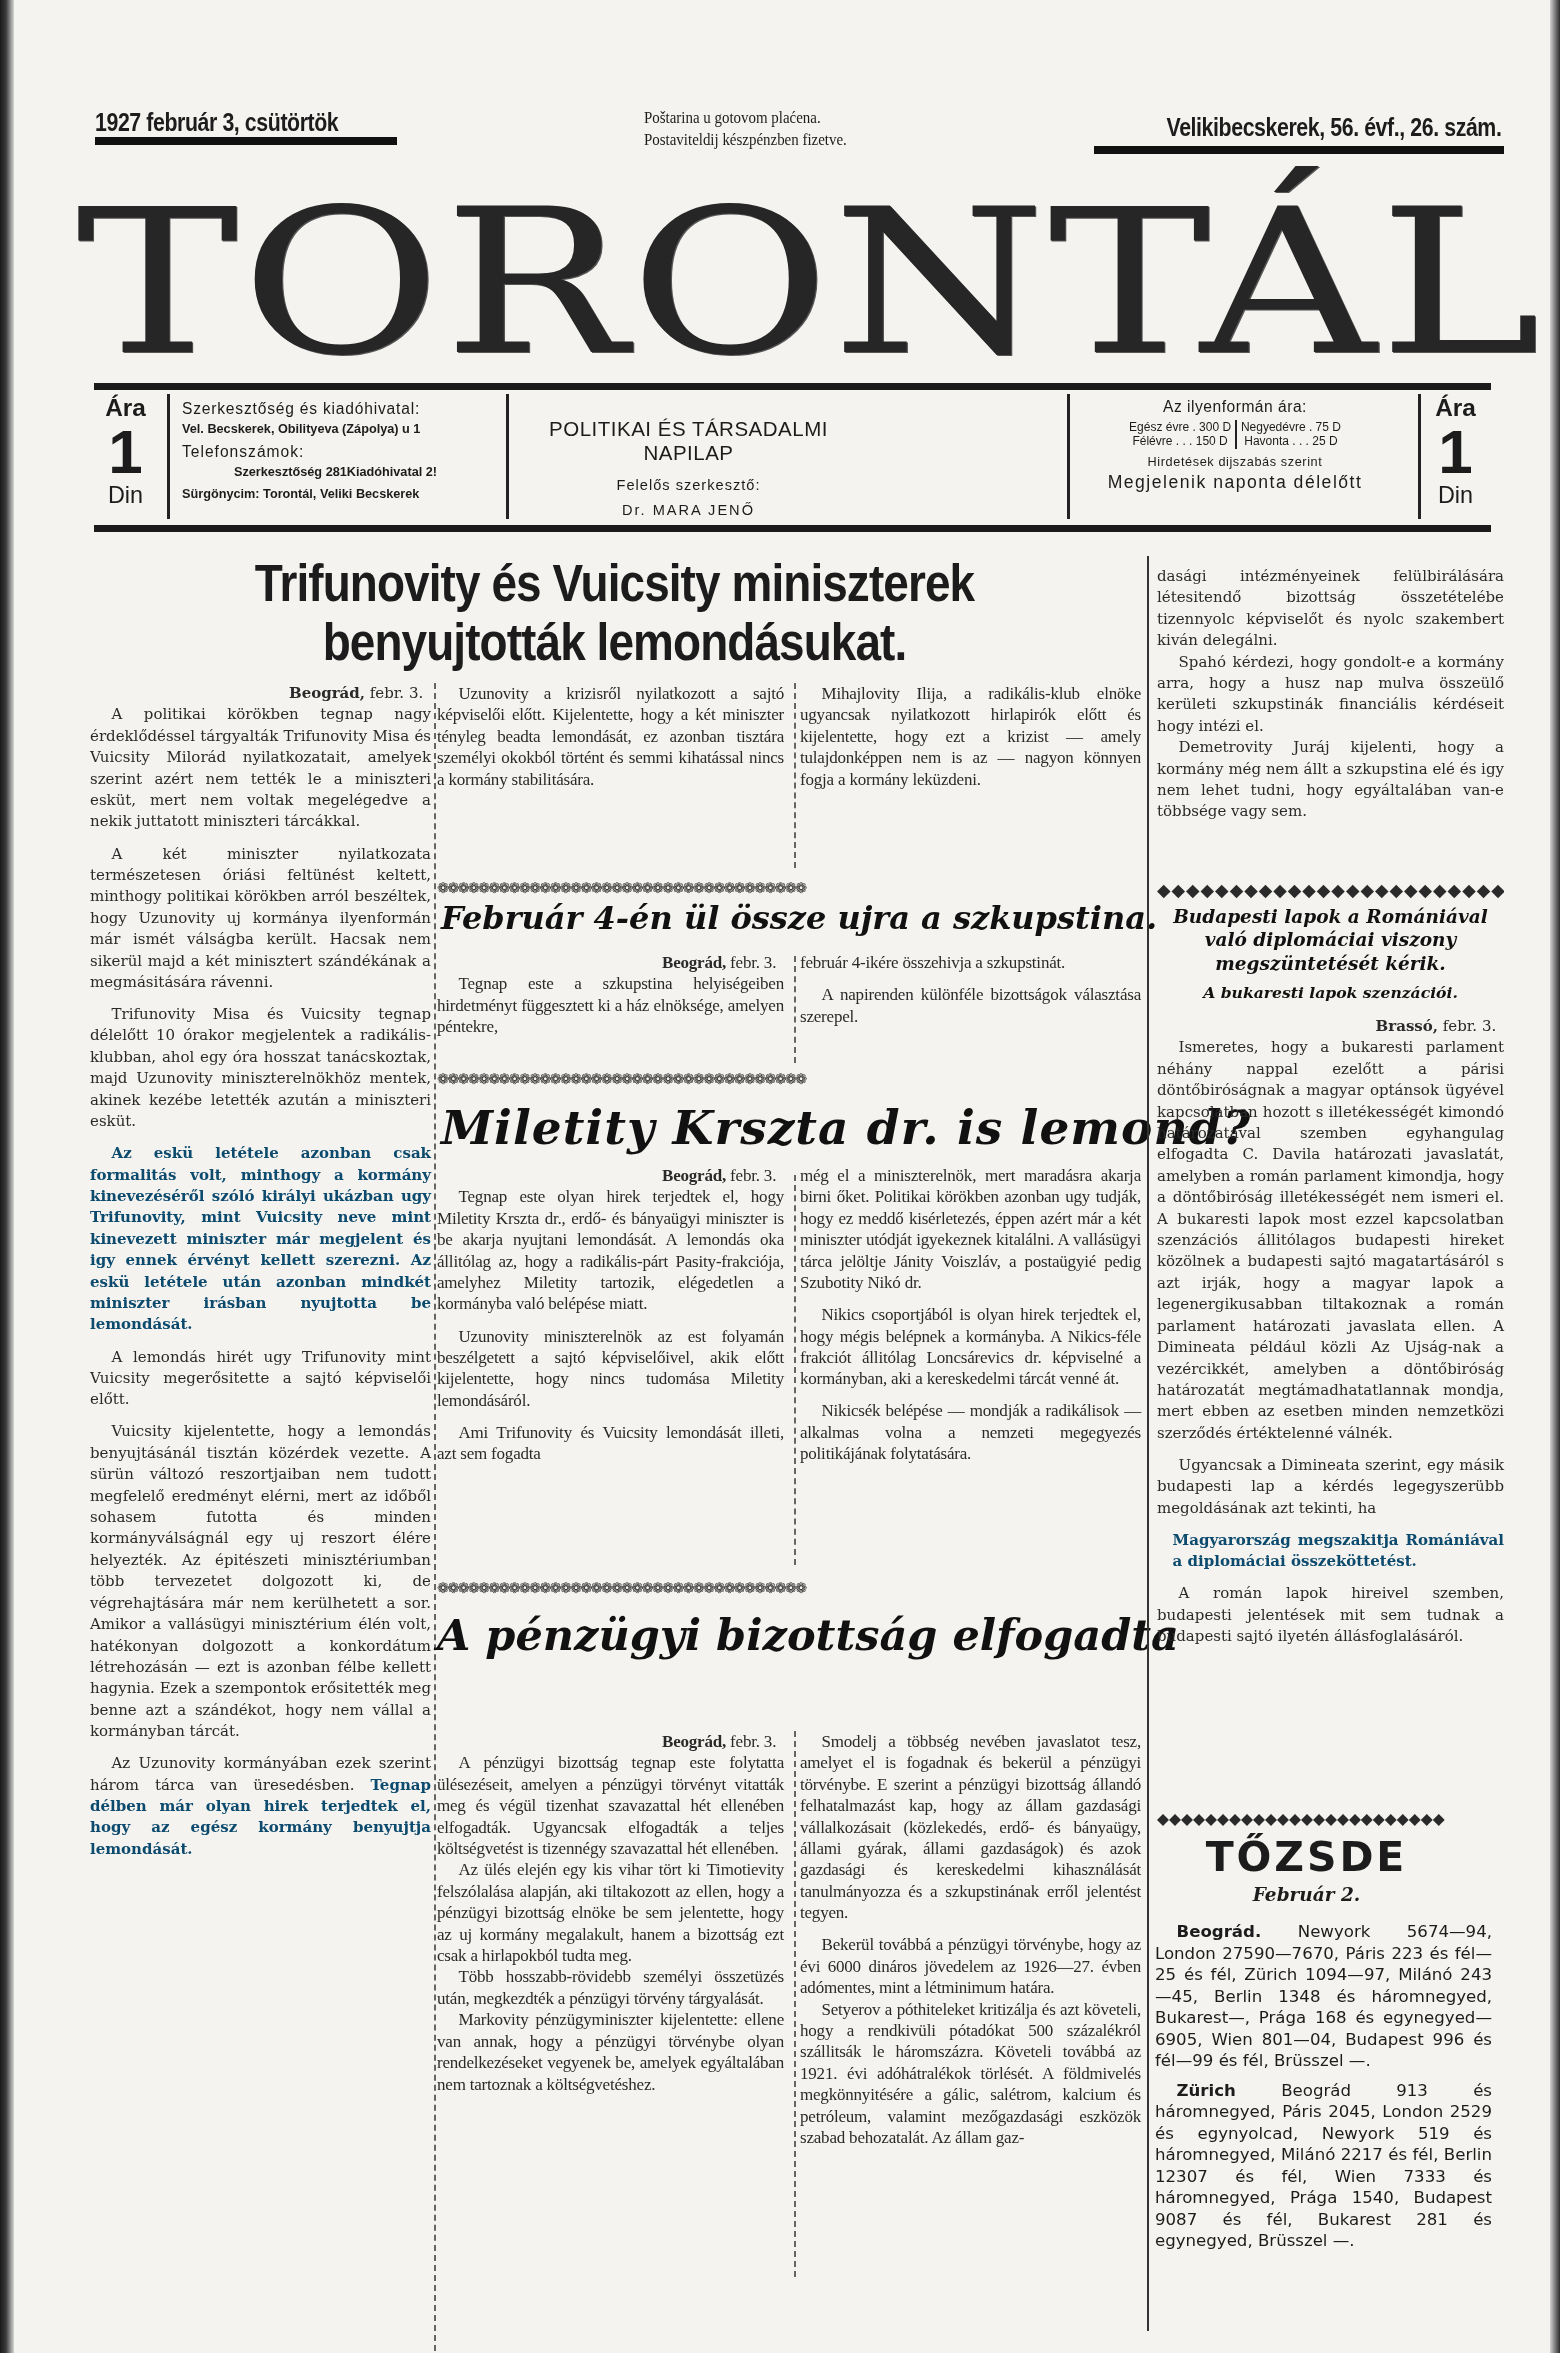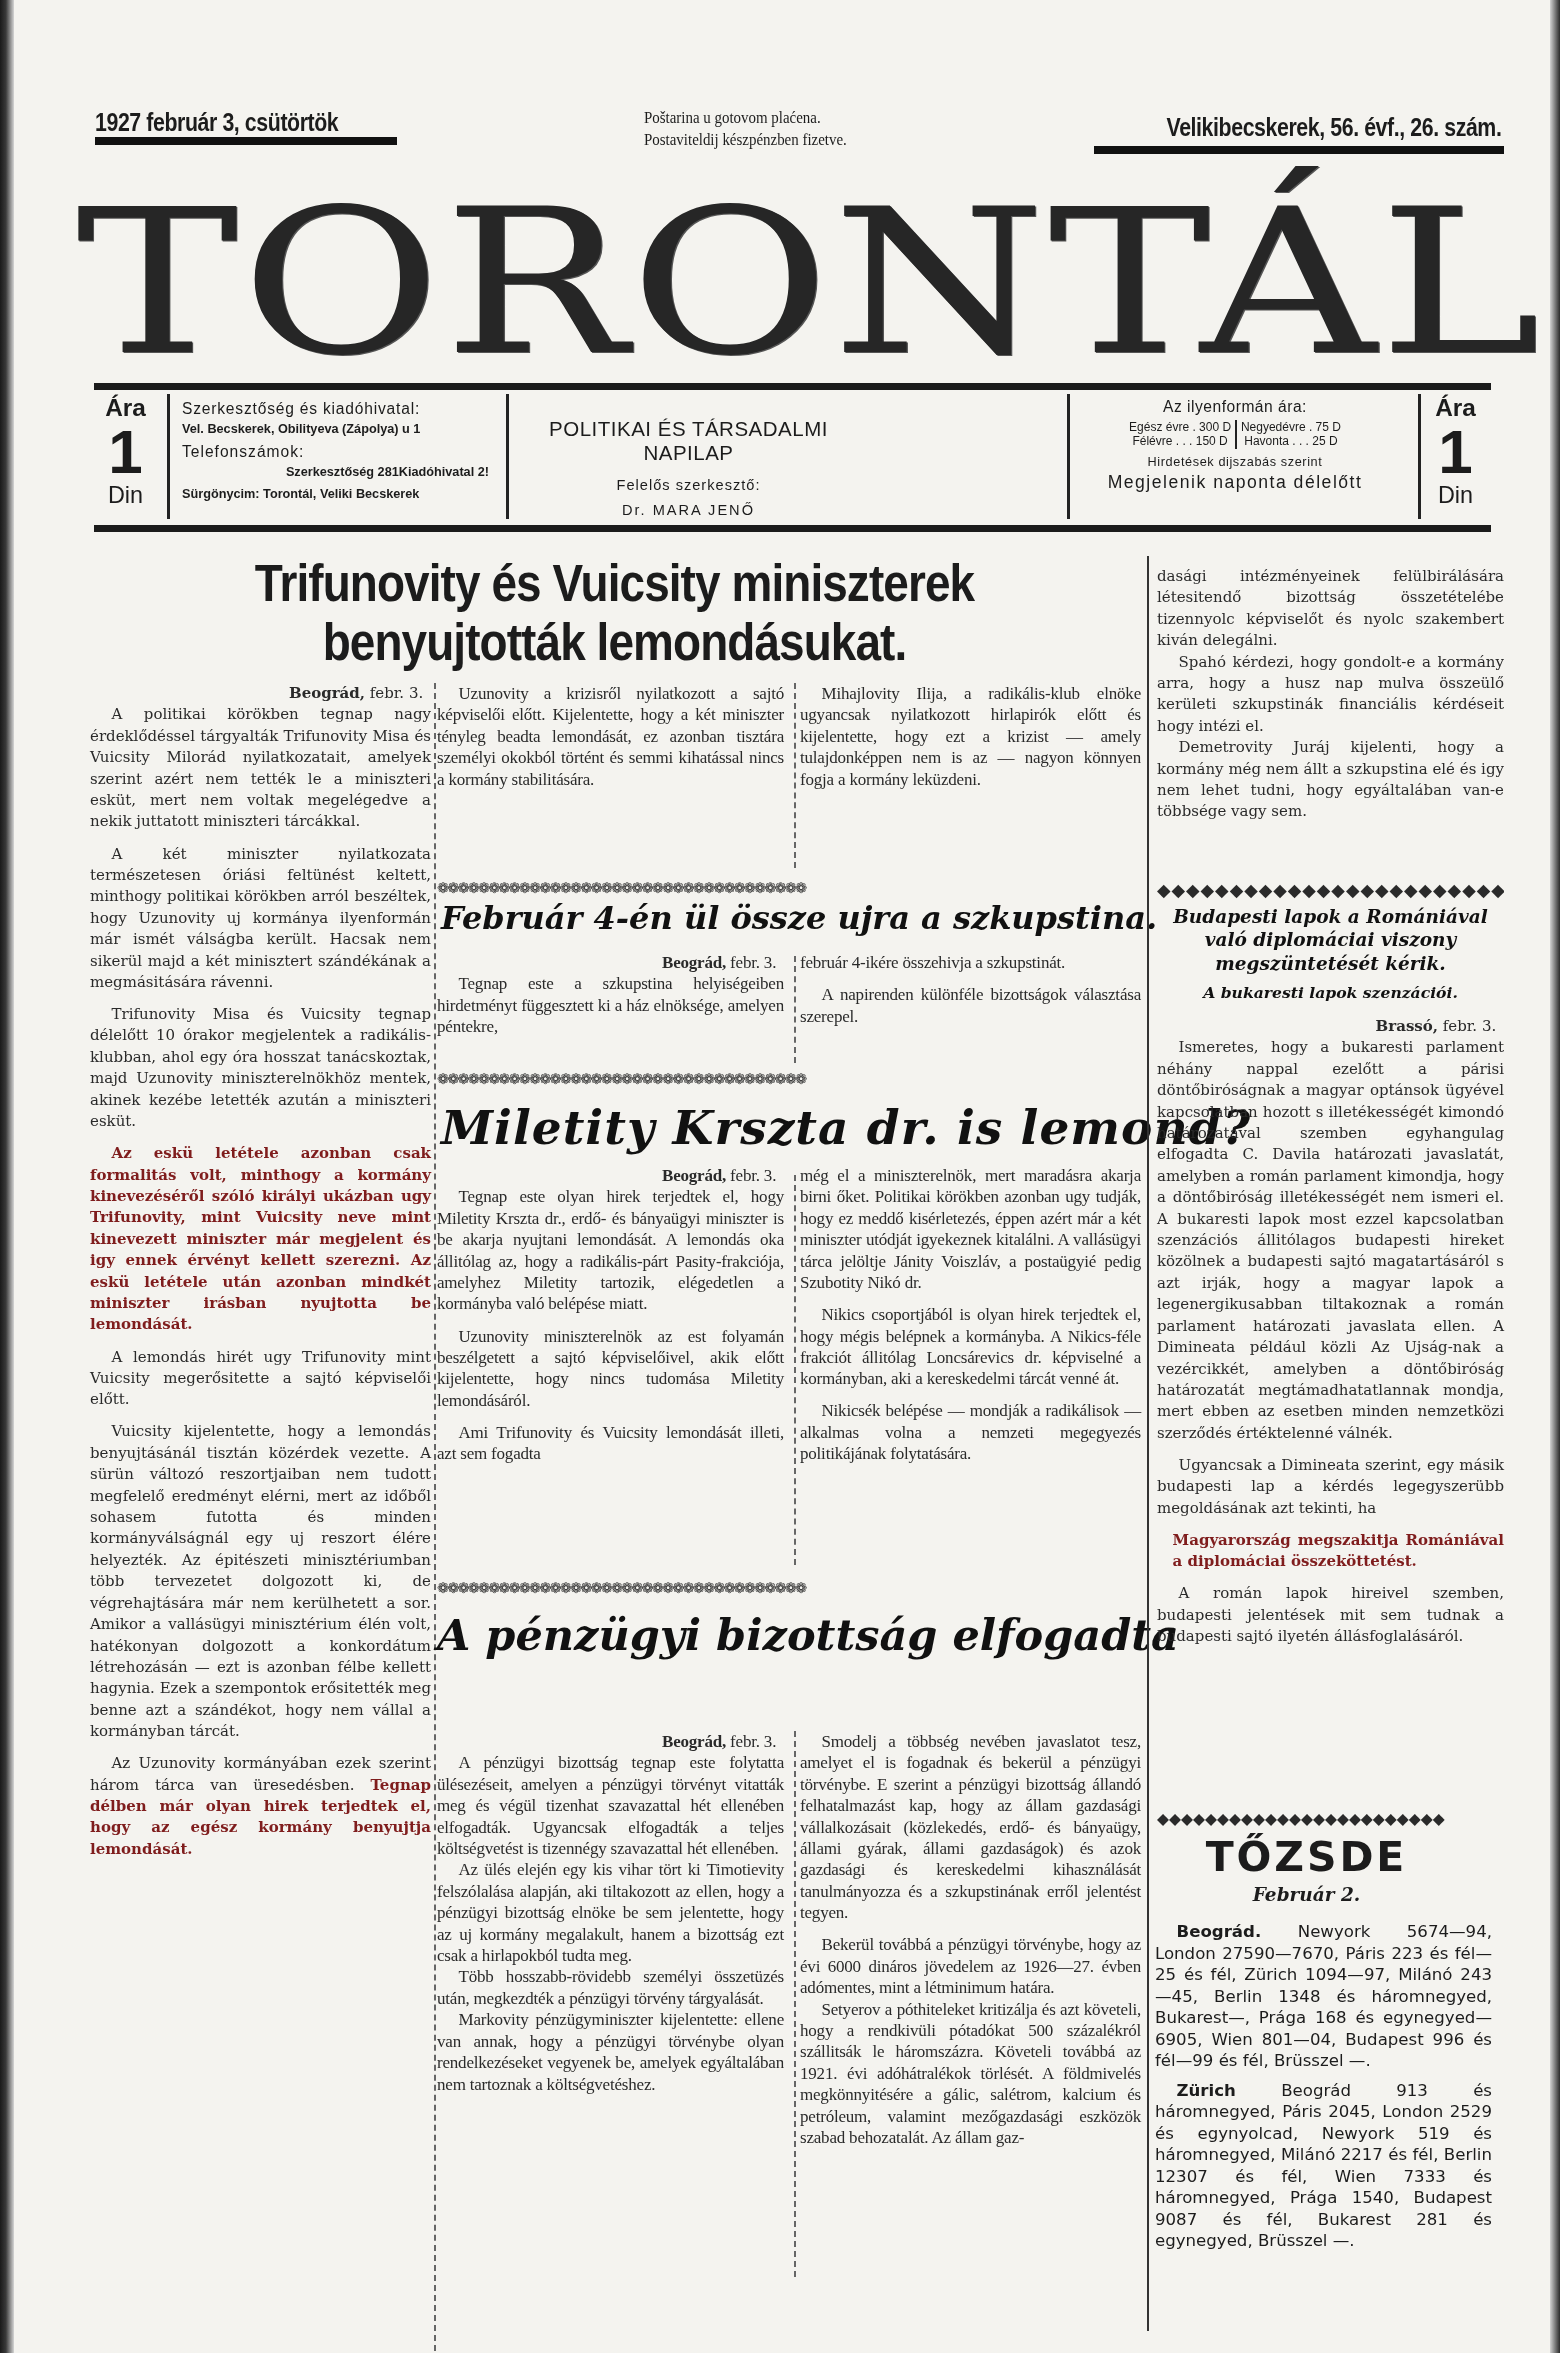--- a/index.html
+++ b/index.html
@@ -30,40 +30,40 @@
   .infobar { position: absolute; left: 94px; top: 388px; width: 1397px; height: 137px; }
   .price-box { position: absolute; top: 3.9px; width: 59px; height: 129px; text-align: center; font-family: "Liberation Sans", sans-serif; }
   .price-box .ara { font-size: 24.4px; font-weight: bold; margin-top: 2px; }
   .price-box .num { font-size: 62px; font-weight: bold; line-height: 60px; }
   .price-box .din { font-size: 23.4px; }
   .vline { position: absolute; width: 2.9px; background: #222; }
   .office { position: absolute; left: 88px; top: 9.8px; width: 307px; font-family: "Liberation Sans", sans-serif; font-size: 13.7px; line-height: 21.5px; }
   .office .big { font-size: 15.6px; letter-spacing: 0.8px; }
   .office .b { font-weight: bold; font-size: 12.7px; }
   .office .center { text-align: left; font-size: 15.6px; letter-spacing: 1px; }
-  .office .row { display: flex; justify-content: flex-end; }
+  .office .row { display: flex; justify-content: center; }
   .center-info { position: absolute; left: 419px; top: 29px; width: 351px; text-align: center; font-family: "Liberation Sans", sans-serif; }
   .center-info .title { font-size: 20.5px; letter-spacing: 0.5px; }
   .center-info .small { font-size: 14.6px; letter-spacing: 1px; margin-top: 11.7px; }
   .center-info .editor { font-size: 14.6px; letter-spacing: 2px; margin-top: 9.8px; }
   .sub-box { position: absolute; left: 975px; top: 9.8px; width: 332px; font-family: "Liberation Sans", sans-serif; text-align: center; }
   .sub-box .head { font-size: 15.6px; letter-spacing: 0.5px; margin-bottom: 3.9px; }
   .sub-box table { margin: 0 auto; border-collapse: collapse; font-size: 12px; }
   .sub-box td { padding: 0 3.9px; line-height: 14.6px; }
   .sub-box td.sep { border-left: 2px solid #222; }
   .sub-box .ads { font-size: 12.7px; margin-top: 5.9px; letter-spacing: 0.6px; }
   .sub-box .daily { font-size: 17.6px; letter-spacing: 1.5px; margin-top: 3px; }
 
   
   .headline { position: absolute; left: 156px; top: 554px; width: 917px; text-align: center;
     font-family: "Liberation Sans", sans-serif; font-weight: bold; font-size: 51px; line-height: 59px; letter-spacing: -1px; transform: scaleX(0.9); transform-origin: center; }
 
   .col { position: absolute; font-family: "DejaVu Serif", serif; font-size: 15px; line-height: 21.4px; text-align: justify; color: #2a2a2a; }
   .col p { margin: 0; text-indent: 21.5px; }
-  .col p.bold, .col .bold { font-weight: bold; color: #7f1d1d; }
+  .col p.bold, .col .bold { font-weight: bold; color: #0c4a6e; }
   .col .dateline { text-align: right; text-indent: 0; padding-right: 7.8px; }
   .col .dateline b { font-weight: bold; }
   .col .gap { height: 10.7px; }
 
   .condensed { font-family: "Liberation Serif", serif; font-size: 17px; line-height: 21.4px; letter-spacing: -0.2px; }
 
   .col-divider { position: absolute; width: 0; border-left: 2px dashed #666; }
   .col-divider-solid { position: absolute; width: 2px; background: #333; }
 
   .ornament { position: absolute; height: 15.6px; overflow: hidden; white-space: nowrap; font-size: 14.6px; line-height: 15.6px; color: #2a2a2a; letter-spacing: -2px; }

